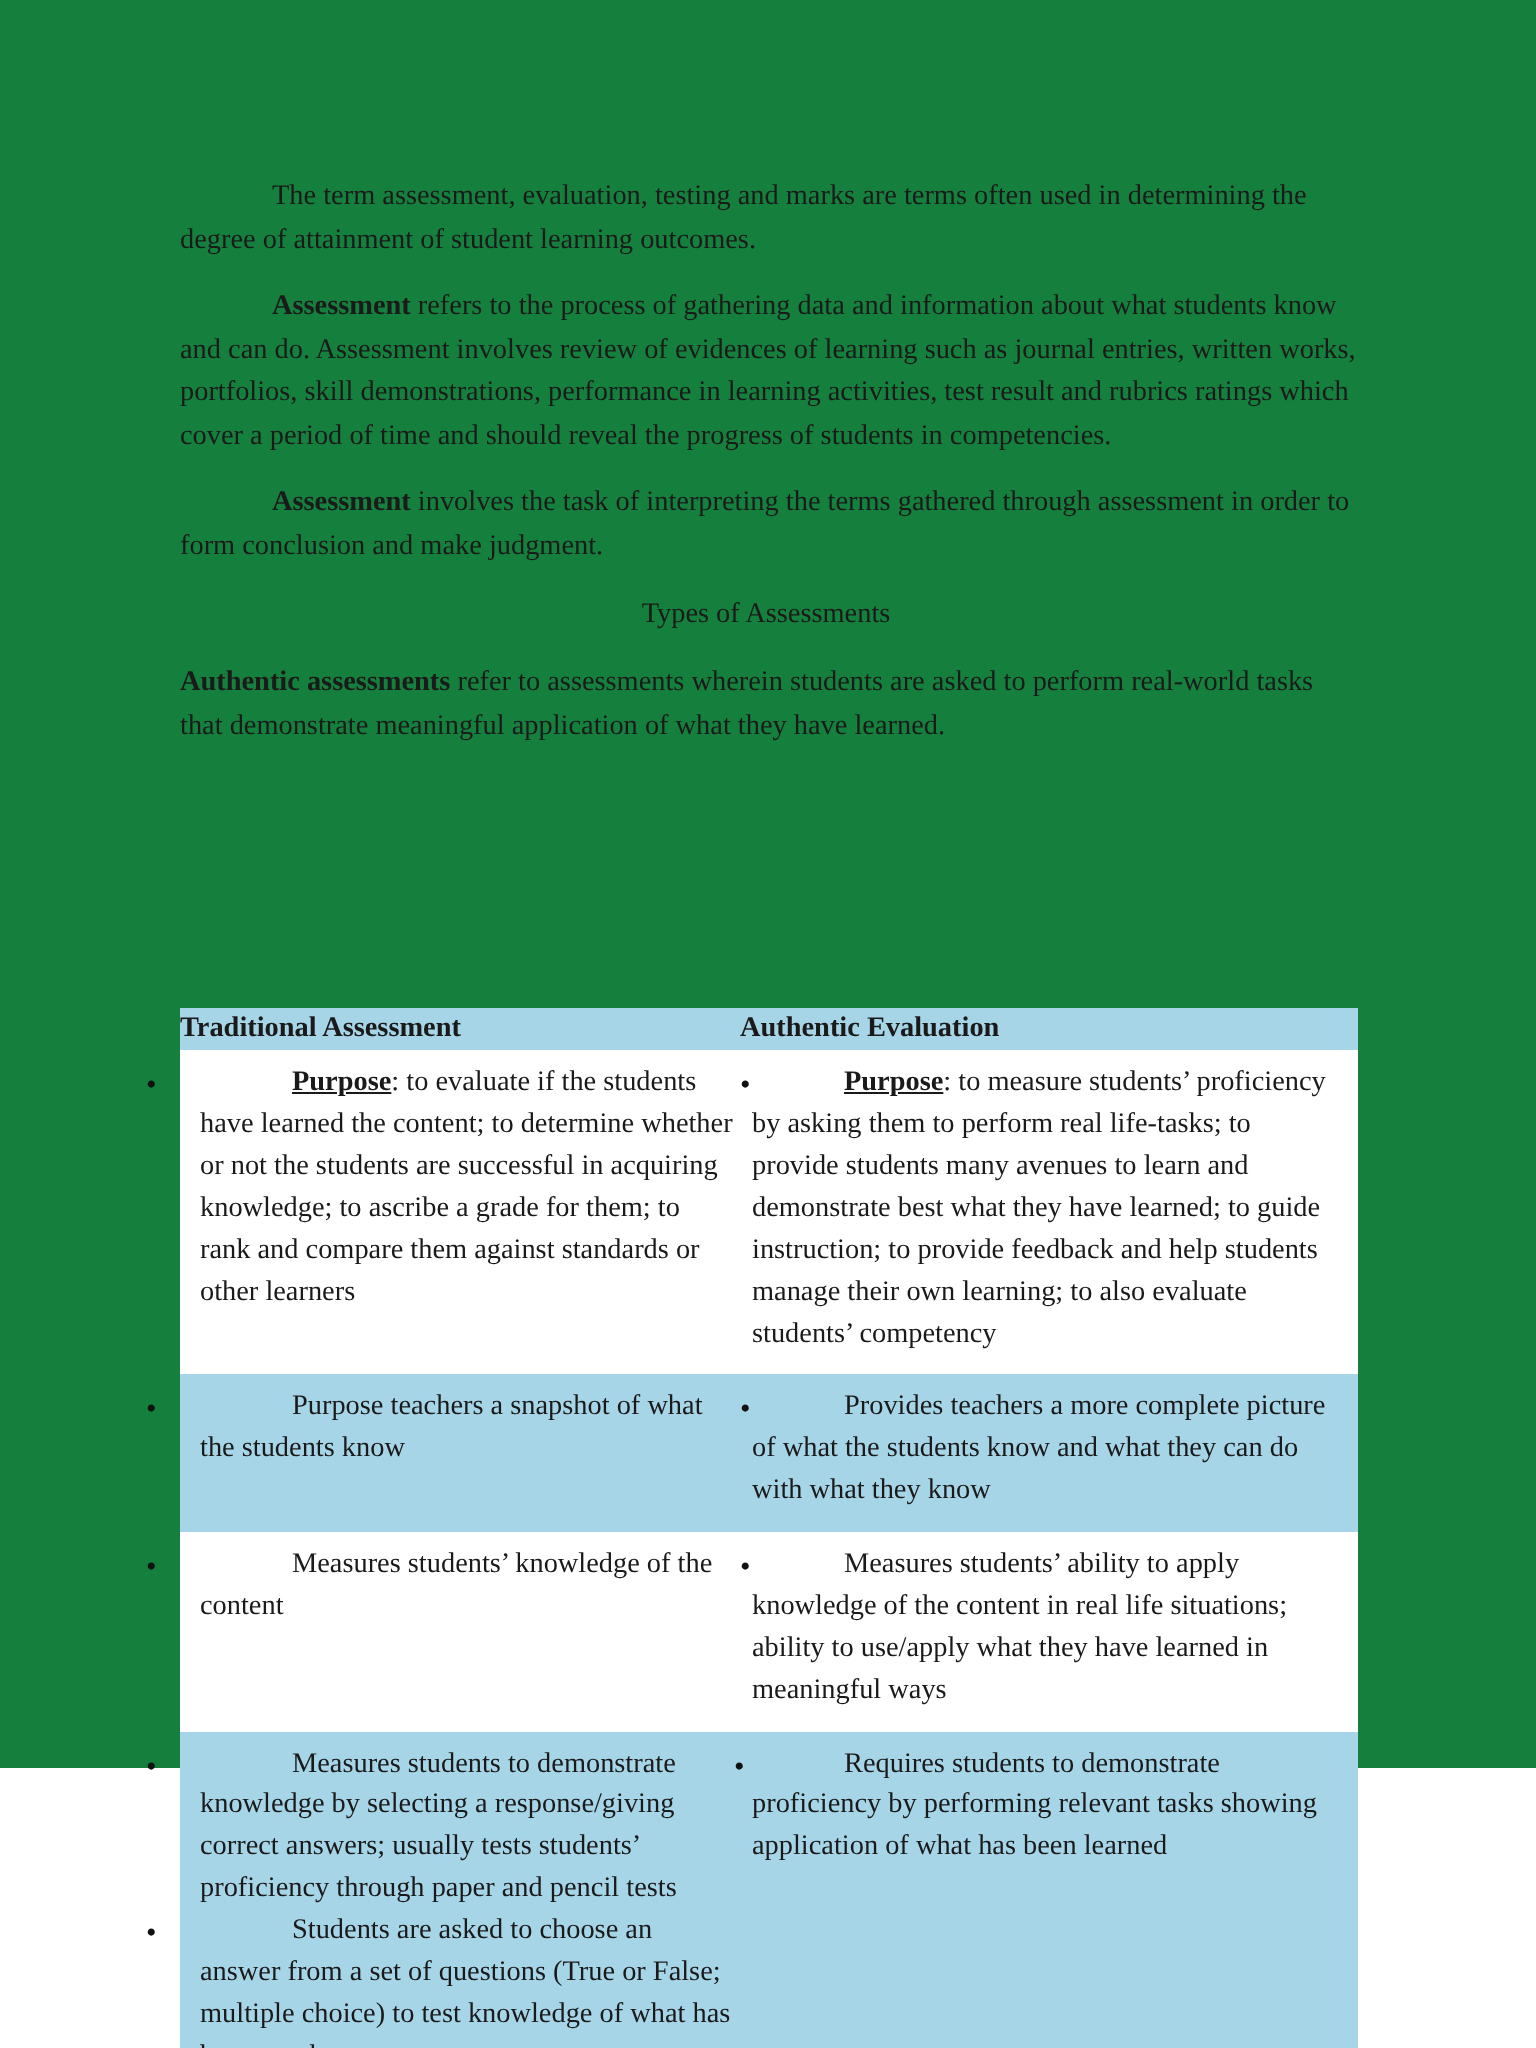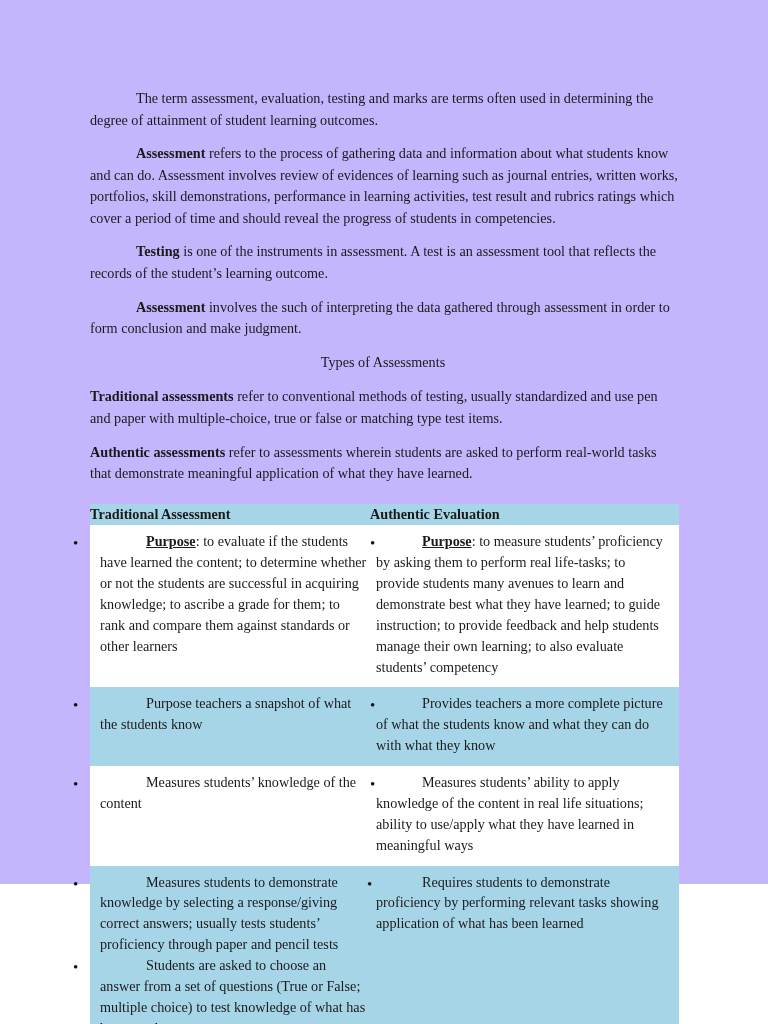--- a/index.html
+++ b/index.html
@@ -11,21 +11,21 @@
     width: 768px;
     height: 1024px;
     overflow: hidden;
     font-family: "Liberation Serif", "DejaVu Serif", serif;
     color: #1a1a1a;
   }
   .page {
     position: relative;
     width: 768px;
     height: 884px;
-    background: #c4b5fd;
+    background: #15803d;
     box-sizing: border-box;
   }
   .doc-body {
     position: absolute;
     left: 90px;
     top: 88px;
     width: 590px;
   }
   p.para {
     margin: 0 0 12px 0;
@@ -106,28 +106,26 @@
 <body>
 
 <div class="page">
 
   <div class="doc-body">
 
     <p class="para indent"><span>The term assessment, evaluation, testing and marks are terms often used in determining the degree of attainment of student learning outcomes.</span></p>
 
     <p class="para indent"><b class="lead">Assessment</b><span> refers to the process of gathering data and information about what students know and can do. Assessment involves review of evidences of learning such as journal entries, written works, portfolios, skill demonstrations, performance in learning activities, test result and rubrics ratings which cover a period of time and should reveal the progress of students in competencies.</span></p>
 
-    <p class="para indent"><b class="lead">Testing</b><span> is one of the instruments in assessment. A test is an assessment tool that reflects the records of the student’s learning outcome.</span></p>
-
-    <p class="para indent"><b class="lead">Assessment</b><span> involves the such of interpreting the data gathered through assessment in order to form conclusion and make judgment.</span></p>
+
+    <p class="para indent"><b class="lead">Assessment</b><span> involves the task of interpreting the terms gathered through assessment in order to form conclusion and make judgment.</span></p>
 
 
     <p class="heading-center">Types of Assessments</p>
 
-    <p class="para noindent"><b class="lead">Traditional assessments</b><span> refer to conventional methods of testing, usually standardized and use pen and paper with multiple-choice, true or false or matching type test items.</span></p>
 
     <p class="para noindent"><b class="lead">Authentic assessments</b><span> refer to assessments wherein students are asked to perform real-world tasks that demonstrate meaningful application of what they have learned.</span></p>
 
   </div>
 
   <table class="cmp-table">
     <tbody>
       <tr>
         <td class="hdr-cell col-l">Traditional Assessment</td>
         <td class="hdr-cell right col-r">Authentic Evaluation</td>

